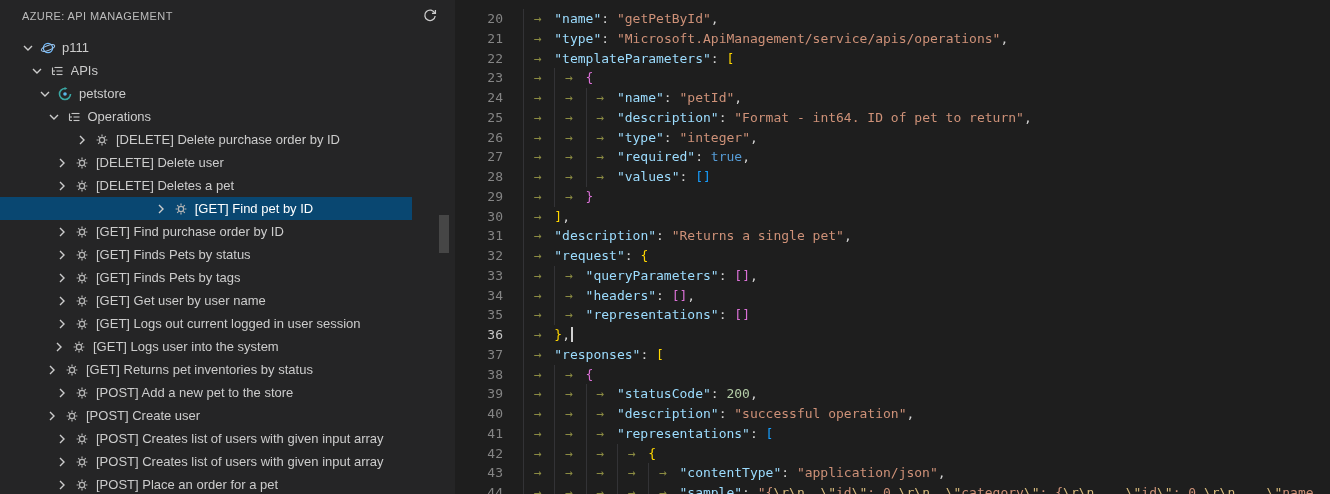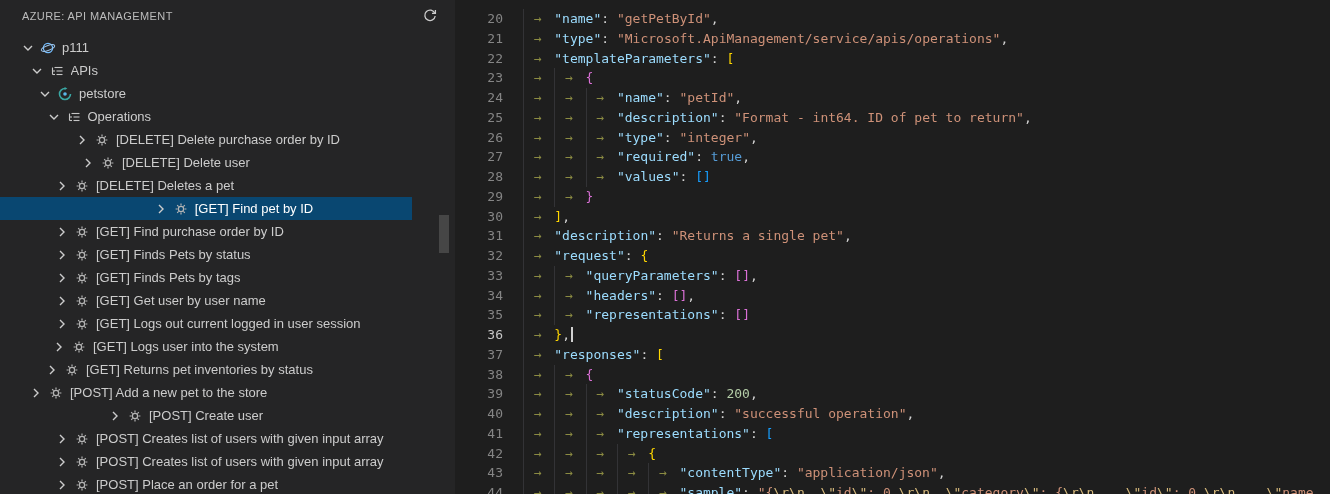--- a/index.html
+++ b/index.html
@@ -142,21 +142,21 @@
           <span class="tree-icon">
             <svg width="16" height="16" viewBox="0 0 16 16">
               <g stroke="#b5b5b5" stroke-width="1.2" fill="none">
                 <circle cx="8" cy="8" r="2.6"></circle>
                 <path d="M8 2.6v2M8 11.4v2M2.6 8h2M11.4 8h2M4.2 4.2l1.4 1.4M10.4 10.4l1.4 1.4M11.8 4.2l-1.4 1.4M5.6 10.4l-1.4 1.4"></path>
               </g>
             </svg>
           </span>
           <span class="tree-label">[DELETE] Delete purchase order by ID</span>
         </div>
-        <div class="tree-row" style="padding-left: 80px;">
+        <div class="tree-row" style="padding-left: 54px;">
           <span class="chevron">
             <svg width="16" height="16" viewBox="0 0 16 16">
               <path d="M6 4l4 4-4 4" fill="none" stroke="#cccccc" stroke-width="1.4"></path>
             </svg>
           </span>
           <span class="tree-icon">
             <svg width="16" height="16" viewBox="0 0 16 16">
               <g stroke="#b5b5b5" stroke-width="1.2" fill="none">
                 <circle cx="8" cy="8" r="2.6"></circle>
                 <path d="M8 2.6v2M8 11.4v2M2.6 8h2M11.4 8h2M4.2 4.2l1.4 1.4M10.4 10.4l1.4 1.4M11.8 4.2l-1.4 1.4M5.6 10.4l-1.4 1.4"></path>
@@ -302,37 +302,37 @@
           <span class="tree-icon">
             <svg width="16" height="16" viewBox="0 0 16 16">
               <g stroke="#b5b5b5" stroke-width="1.2" fill="none">
                 <circle cx="8" cy="8" r="2.6"></circle>
                 <path d="M8 2.6v2M8 11.4v2M2.6 8h2M11.4 8h2M4.2 4.2l1.4 1.4M10.4 10.4l1.4 1.4M11.8 4.2l-1.4 1.4M5.6 10.4l-1.4 1.4"></path>
               </g>
             </svg>
           </span>
           <span class="tree-label">[GET] Returns pet inventories by status</span>
         </div>
-        <div class="tree-row" style="padding-left: 28px; text-align: center;">
+        <div class="tree-row" style="padding-left: 54px; text-align: center;">
           <span class="chevron">
             <svg width="16" height="16" viewBox="0 0 16 16">
               <path d="M6 4l4 4-4 4" fill="none" stroke="#cccccc" stroke-width="1.4"></path>
             </svg>
           </span>
           <span class="tree-icon">
             <svg width="16" height="16" viewBox="0 0 16 16">
               <g stroke="#b5b5b5" stroke-width="1.2" fill="none">
                 <circle cx="8" cy="8" r="2.6"></circle>
                 <path d="M8 2.6v2M8 11.4v2M2.6 8h2M11.4 8h2M4.2 4.2l1.4 1.4M10.4 10.4l1.4 1.4M11.8 4.2l-1.4 1.4M5.6 10.4l-1.4 1.4"></path>
               </g>
             </svg>
           </span>
           <span class="tree-label">[POST] Add a new pet to the store</span>
         </div>
-        <div class="tree-row" style="padding-left: 78px; margin-left: 29px;">
+        <div class="tree-row" style="padding-left: 44px;">
           <span class="chevron">
             <svg width="16" height="16" viewBox="0 0 16 16">
               <path d="M6 4l4 4-4 4" fill="none" stroke="#cccccc" stroke-width="1.4"></path>
             </svg>
           </span>
           <span class="tree-icon">
             <svg width="16" height="16" viewBox="0 0 16 16">
               <g stroke="#b5b5b5" stroke-width="1.2" fill="none">
                 <circle cx="8" cy="8" r="2.6"></circle>
                 <path d="M8 2.6v2M8 11.4v2M2.6 8h2M11.4 8h2M4.2 4.2l1.4 1.4M10.4 10.4l1.4 1.4M11.8 4.2l-1.4 1.4M5.6 10.4l-1.4 1.4"></path>

